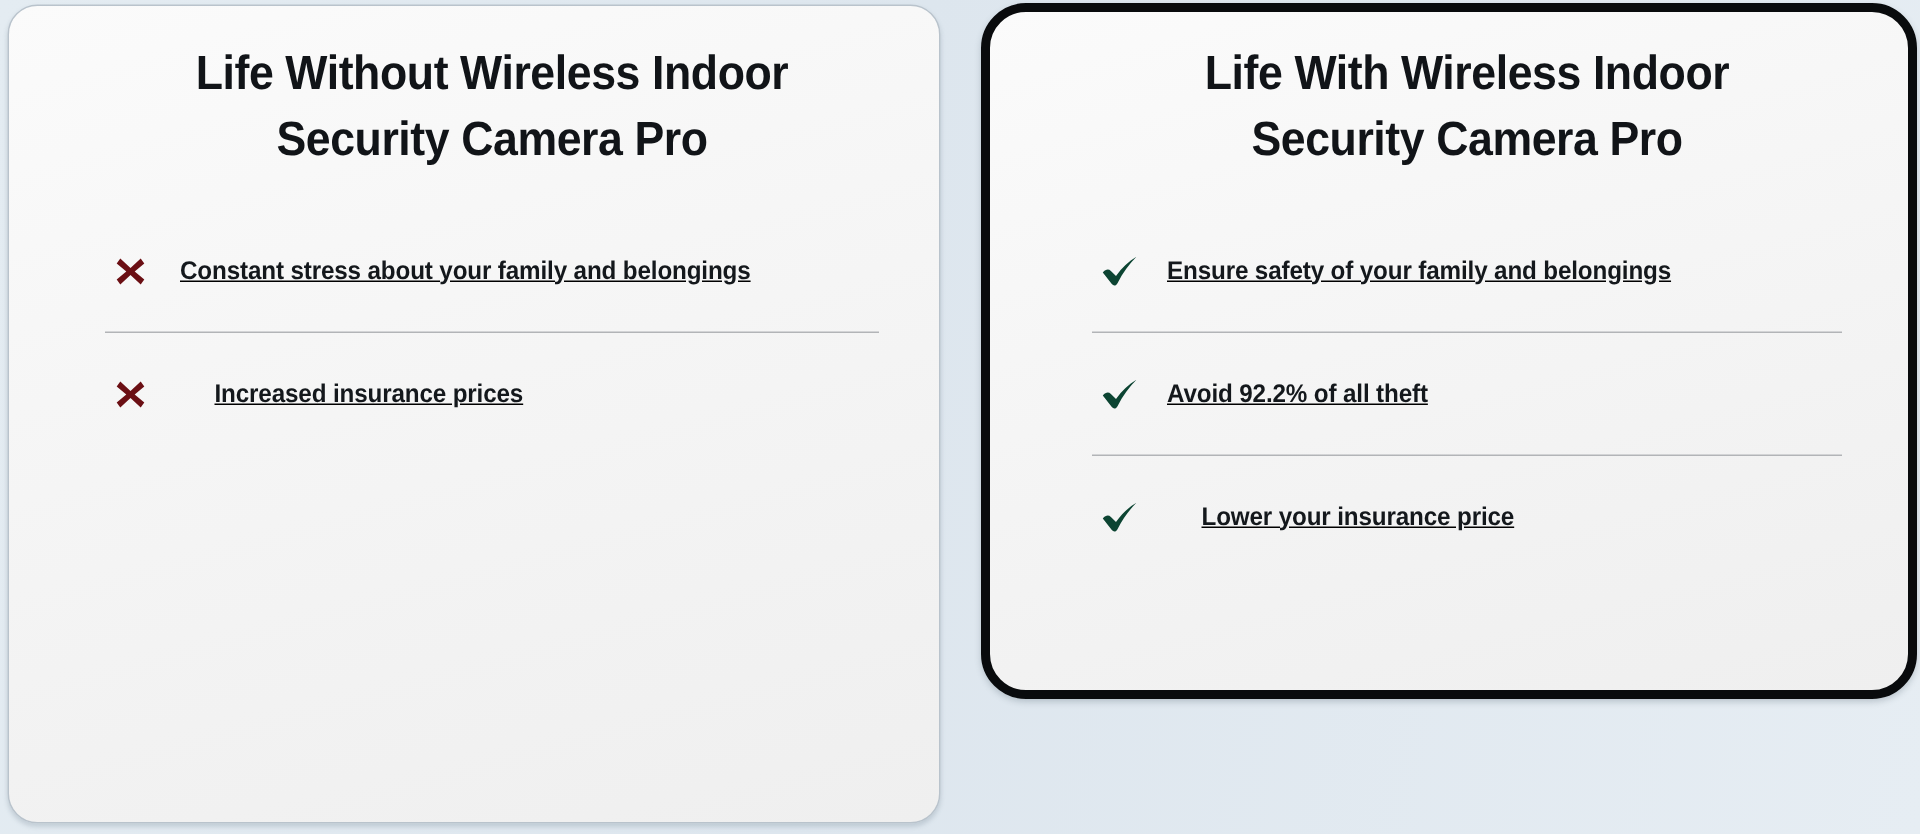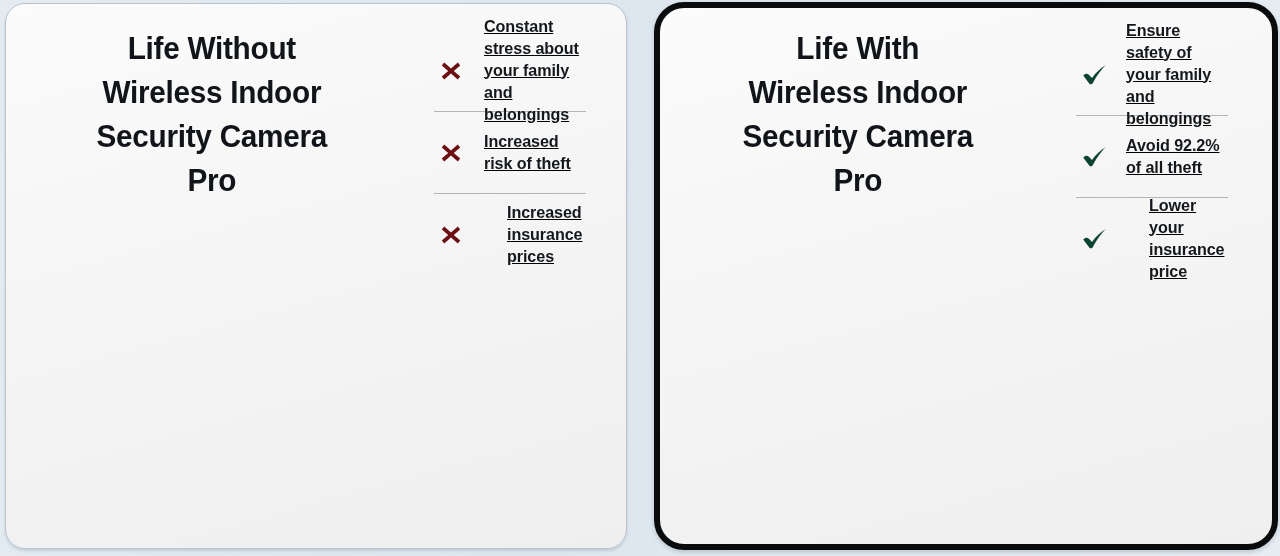--- a/index.html
+++ b/index.html
@@ -21,39 +21,39 @@
     height: 556px;
     background: linear-gradient(100deg, #e4ecf2 0%, #dde6ee 45%, #e6edf3 100%);
   }
 
   
   .panel {
     position: absolute;
     box-sizing: border-box;
     background: linear-gradient(165deg, #fbfbfb 0%, #f6f6f6 38%, #f2f2f2 72%, #efefef 100%);
     display: flex;
-    flex-direction: row;
+    flex-direction: column;
     padding-left: 24px;
   }
 
   .panel-without {
     left: 5px;
     top: 3px;
     width: 622px;
     height: 546px;
     border: 1px solid #b9c3cc;
     border-radius: 20px;
     box-shadow: 0 2px 3px rgba(120,135,150,0.28);
   }
 
   .panel-with {
     left: 654px;
     top: 2px;
     width: 624px;
-    height: 548px;
+    height: 464px;
     border: 6px solid #090b0d;
     border-radius: 30px;
     box-shadow: 0 2px 4px rgba(90,105,120,0.30);
   }
 
   
   .panel-title {
     margin: 0;
     text-align: center;
     font-family: "Liberation Sans Narrow", "Liberation Sans", sans-serif;
@@ -135,28 +135,20 @@
 
       <li class="benefit-item">
         <span class="benefit-icon">
           <svg width="22" height="22" viewBox="0 0 22 22" aria-hidden="true">
             <path d="M4.2 2.4 L11 8.6 L17.8 2.4 L20.2 5.6 L13.8 11 L20.2 16.4 L17.8 19.6 L11 13.4 L4.2 19.6 L1.8 16.4 L8.2 11 L1.8 5.6 Z" fill="#6b0f14"></path>
           </svg>
         </span>
         <span class="benefit-label">Constant stress about your family and belongings</span>
       </li>
 
-      <li class="benefit-item">
-        <span class="benefit-icon">
-          <svg width="22" height="22" viewBox="0 0 22 22" aria-hidden="true">
-            <path d="M4.2 2.4 L11 8.6 L17.8 2.4 L20.2 5.6 L13.8 11 L20.2 16.4 L17.8 19.6 L11 13.4 L4.2 19.6 L1.8 16.4 L8.2 11 L1.8 5.6 Z" fill="#6b0f14"></path>
-          </svg>
-        </span>
-        <span class="benefit-label">Increased risk of theft</span>
-      </li>
 
 
 
       <li class="benefit-item">
         <span class="benefit-icon">
           <svg width="22" height="22" viewBox="0 0 22 22" aria-hidden="true">
             <path d="M4.2 2.4 L11 8.6 L17.8 2.4 L20.2 5.6 L13.8 11 L20.2 16.4 L17.8 19.6 L11 13.4 L4.2 19.6 L1.8 16.4 L8.2 11 L1.8 5.6 Z" fill="#6b0f14"></path>
           </svg>
         </span>
         <span class="benefit-label">Increased insurance prices</span>

